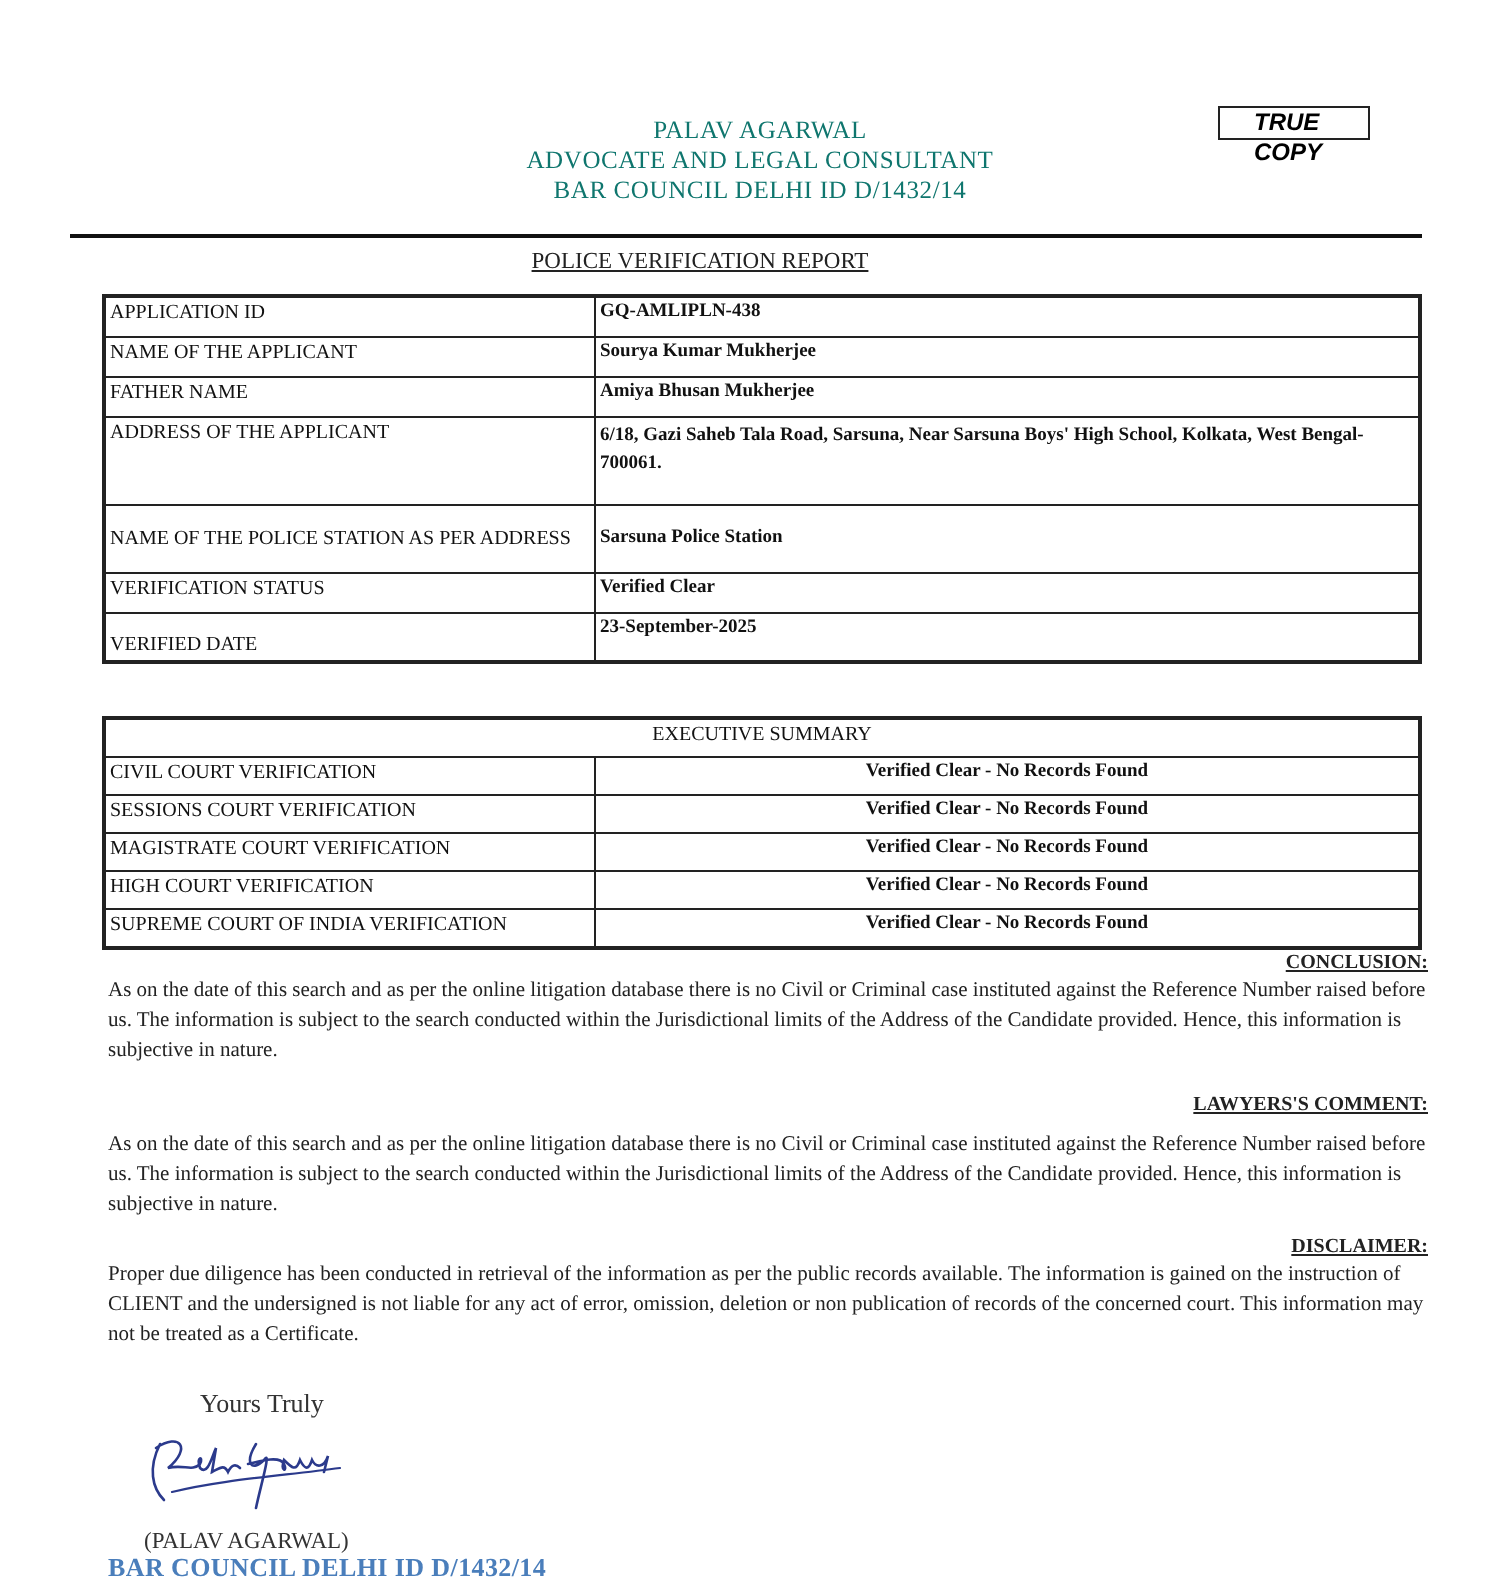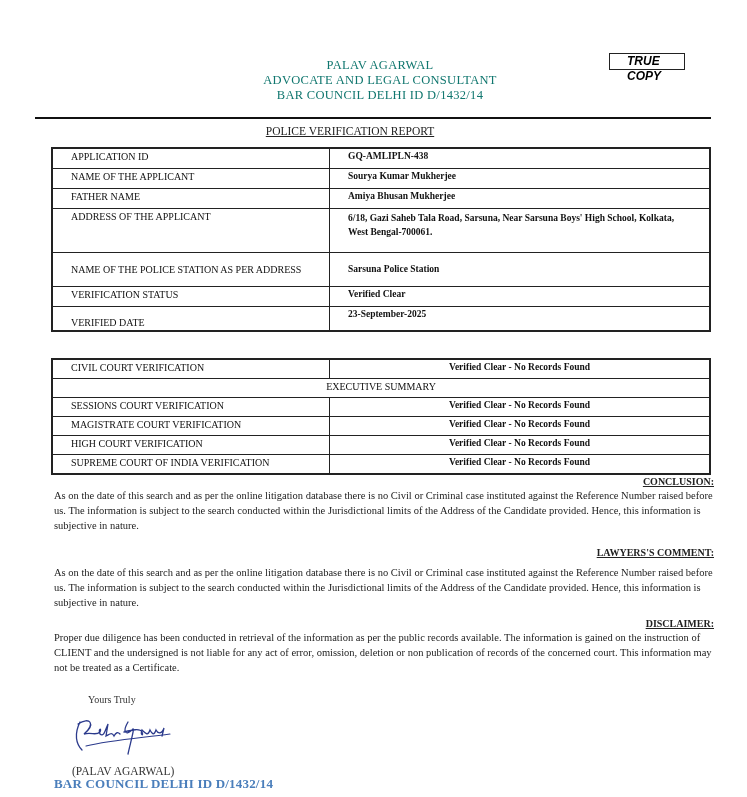--- a/index.html
+++ b/index.html
@@ -20,21 +20,21 @@
     }
     .hr-main {
       position: absolute; left: 35px; top: 117px; width: 676px; height: 2px; background: #111;
     }
     .report-title {
       position: absolute; left: 0; width: 700px; top: 125px; text-align: center;
       font-size: 11.5px; font-weight: normal; text-decoration: underline; color: #222;
     }
     table { border-collapse: collapse; position: absolute; left: 51px; width: 660px; font-size: 10px; }
     td {
-      border: 1px solid #222; padding: 2px 18px; vertical-align: top; color: #111;
+      border: 1px solid #222; padding: 2px 2px; vertical-align: top; color: #111;
     }
     .t1 { top: 147px; border: 2px solid #222; }
     .t1 td.k { width: 240px; font-weight: normal; text-transform: uppercase; }
     .t1 td.v { font-weight: bold; font-size: 9.5px; }
     .t1 tr { height: 20px; }
     .t1 tr.addr { height: 44px; }
     .t1 tr.ps { height: 34px; }
     .t1 tr.ps td.v { vertical-align: middle; }
     .t1 tr.ps td.k { vertical-align: middle; line-height: 13px; }
     .t1 tr.vd { height: 25px; }
@@ -45,21 +45,21 @@
     .t2 td.v { text-align: center; font-weight: bold; font-size: 9.5px; }
     .section {
       position: absolute; left: 54px; width: 660px; font-size: 10.5px; line-height: 15.2px; color: #222;
     }
     .section .hd { font-weight: bold; text-decoration: underline; font-size: 10px; line-height: 12px; text-align: right; }
     .section p { margin: 0; }
     .s1 { top: 476px; }
     .s2 { top: 547px; }
     .s2 .hd { margin-bottom: 6px; }
     .s3 { top: 618px; }
-    .yours { position: absolute; left: 88px; top: 694px; font-size: 10px; color: #333; }
+    .yours { position: absolute; left: 100px; top: 694px; font-size: 13px; color: #333; }
     .signature { position: absolute; left: 70px; top: 714px; width: 110px; height: 50px; }
     .sig-name { position: absolute; left: 72px; top: 765px; font-size: 11.5px; color: #333; }
     .sig-bar { position: absolute; left: 54px; top: 776px; font-size: 13px; font-weight: bold; color: #4a7ebb; letter-spacing: 0.2px; }
   </style>
 </head>
 <body>
 
 <div class="true-copy">TRUE COPY</div>
 
 <div class="letterhead">
@@ -101,25 +101,25 @@
   <tr class="vd">
     <td class="k">VERIFIED DATE</td>
     <td class="v">23-September-2025</td>
   </tr>
 </tbody>
   </table>
 
 <table class="t2">
   <tbody>
       <tr>
+    <td class="head" colspan="2">EXECUTIVE SUMMARY</td>
+  </tr>
+  <tr>
     <td class="k">CIVIL COURT VERIFICATION</td>
     <td class="v">Verified Clear - No Records Found</td>
-  </tr>
-  <tr>
-    <td class="head" colspan="2">EXECUTIVE SUMMARY</td>
   </tr>
   <tr>
     <td class="k">SESSIONS COURT VERIFICATION</td>
     <td class="v">Verified Clear - No Records Found</td>
   </tr>
   <tr>
     <td class="k">MAGISTRATE COURT VERIFICATION</td>
     <td class="v">Verified Clear - No Records Found</td>
   </tr>
   <tr>

